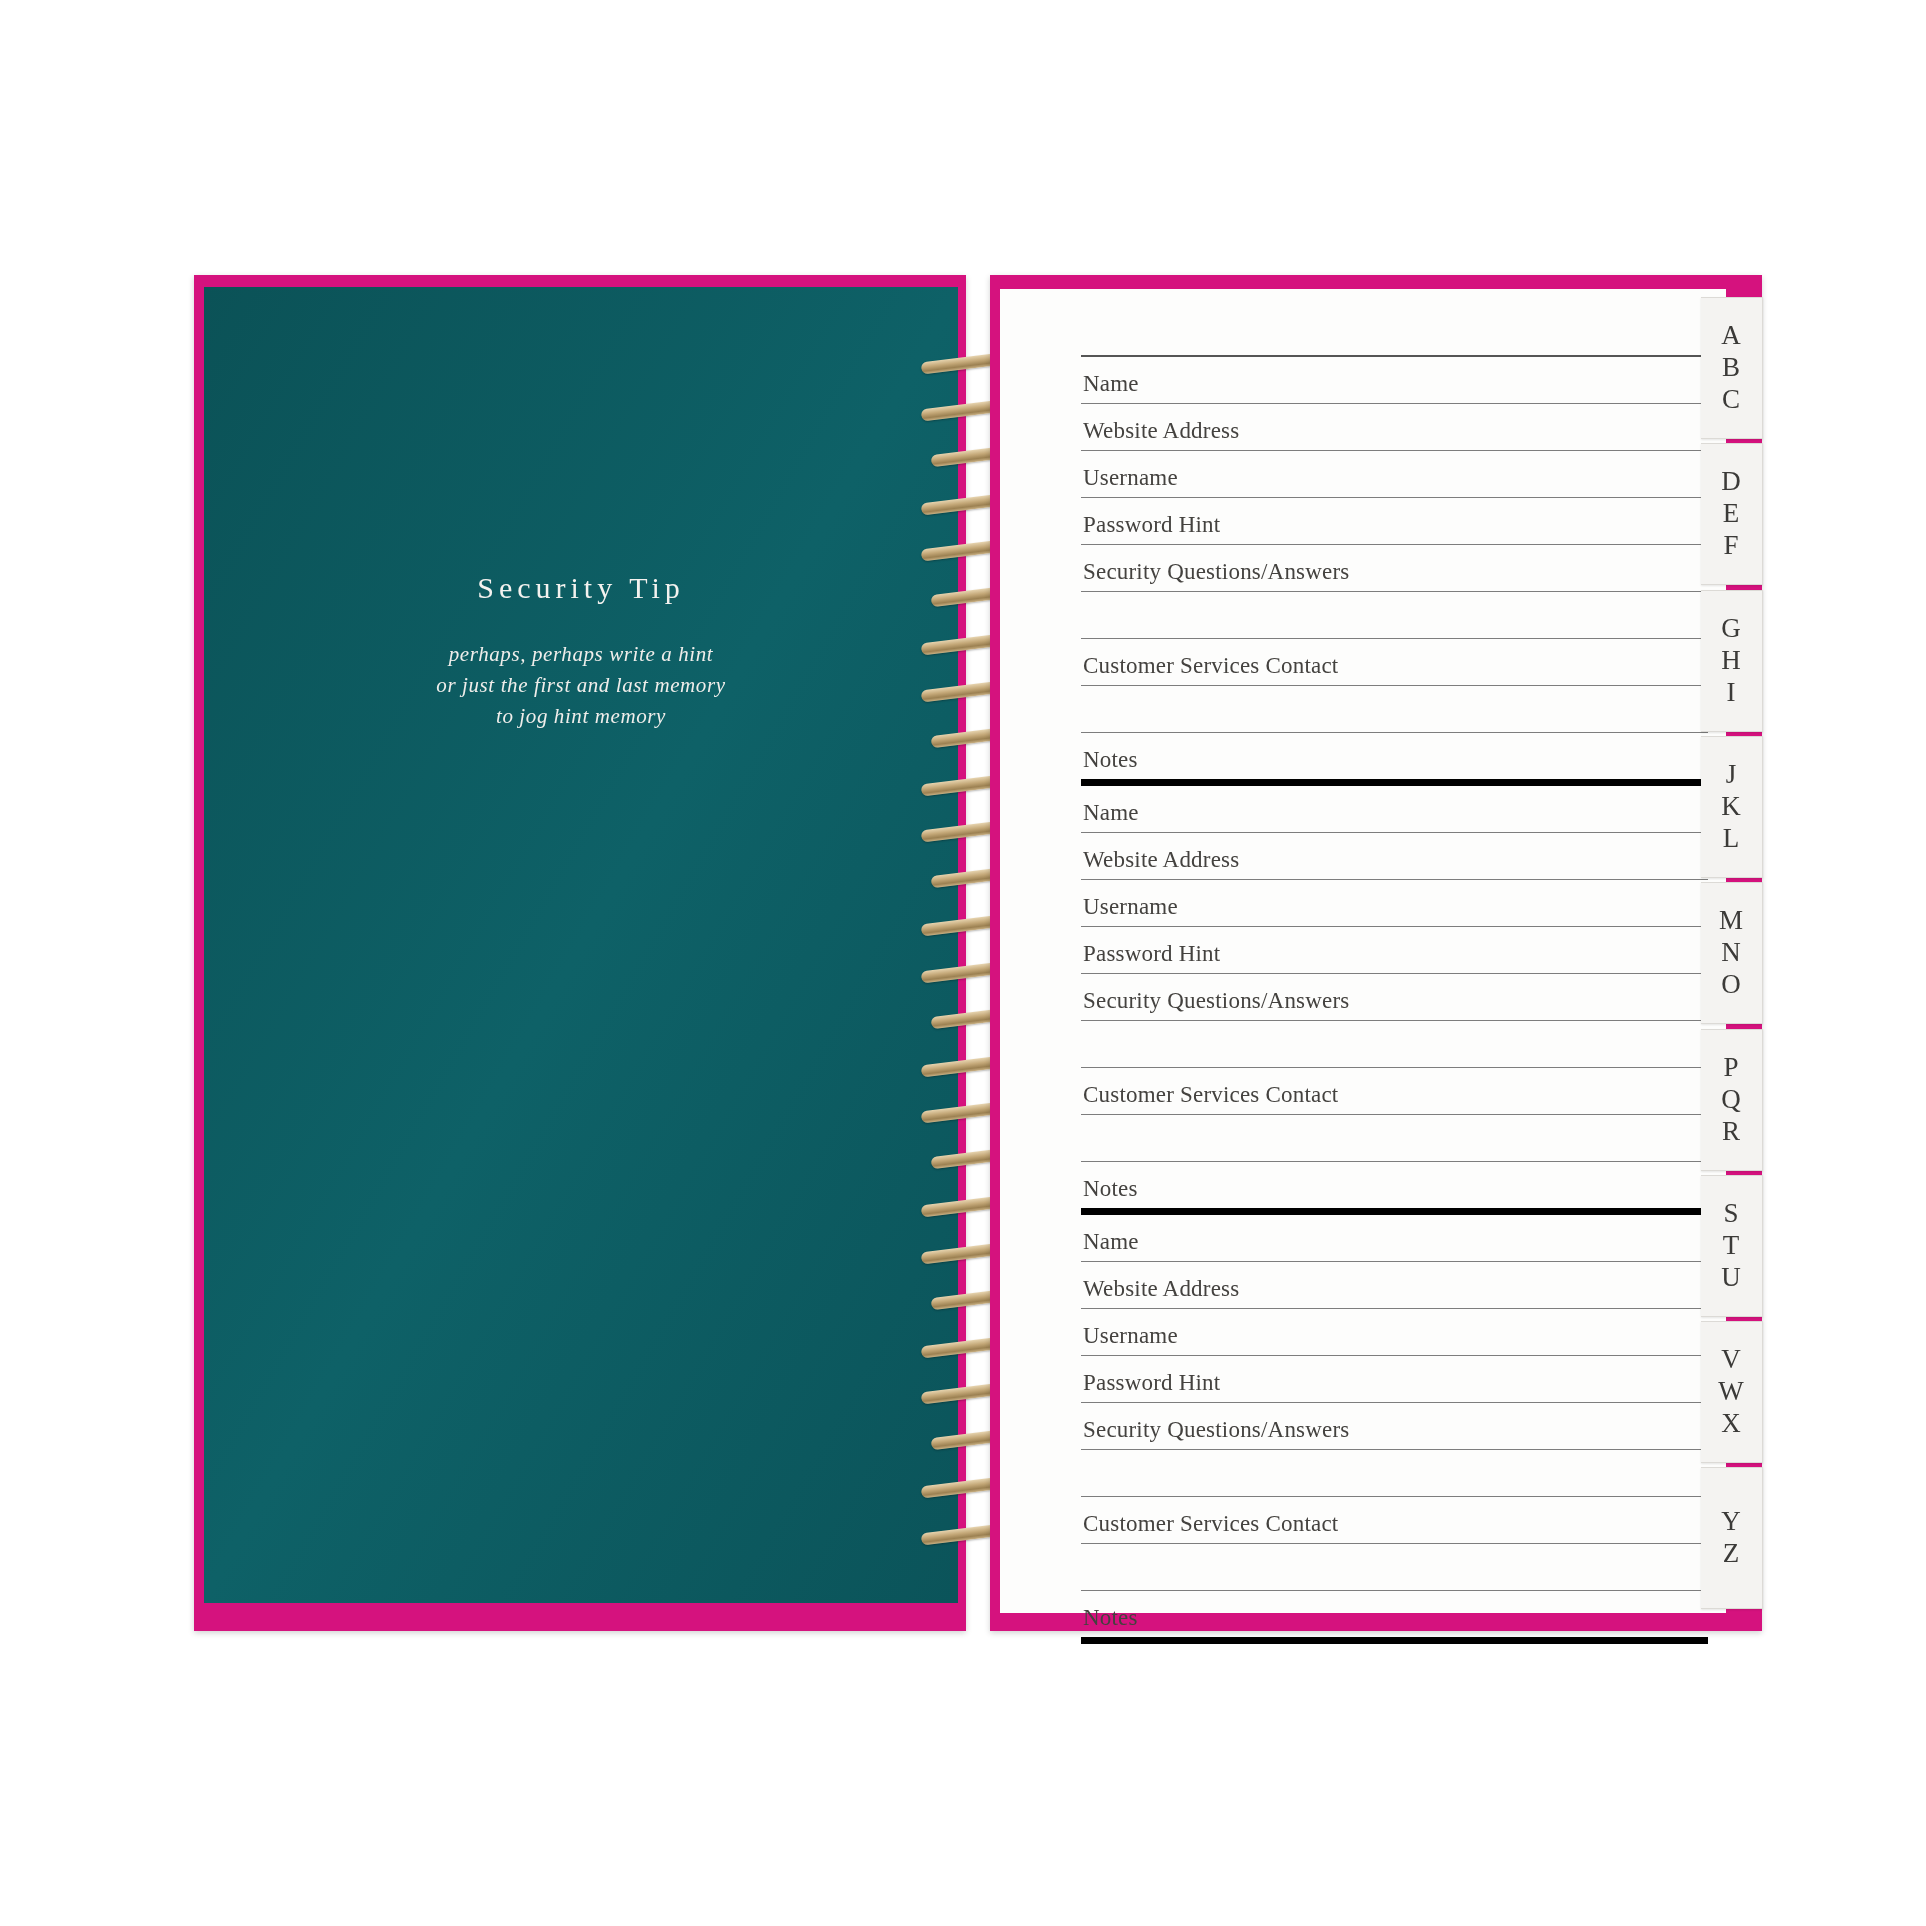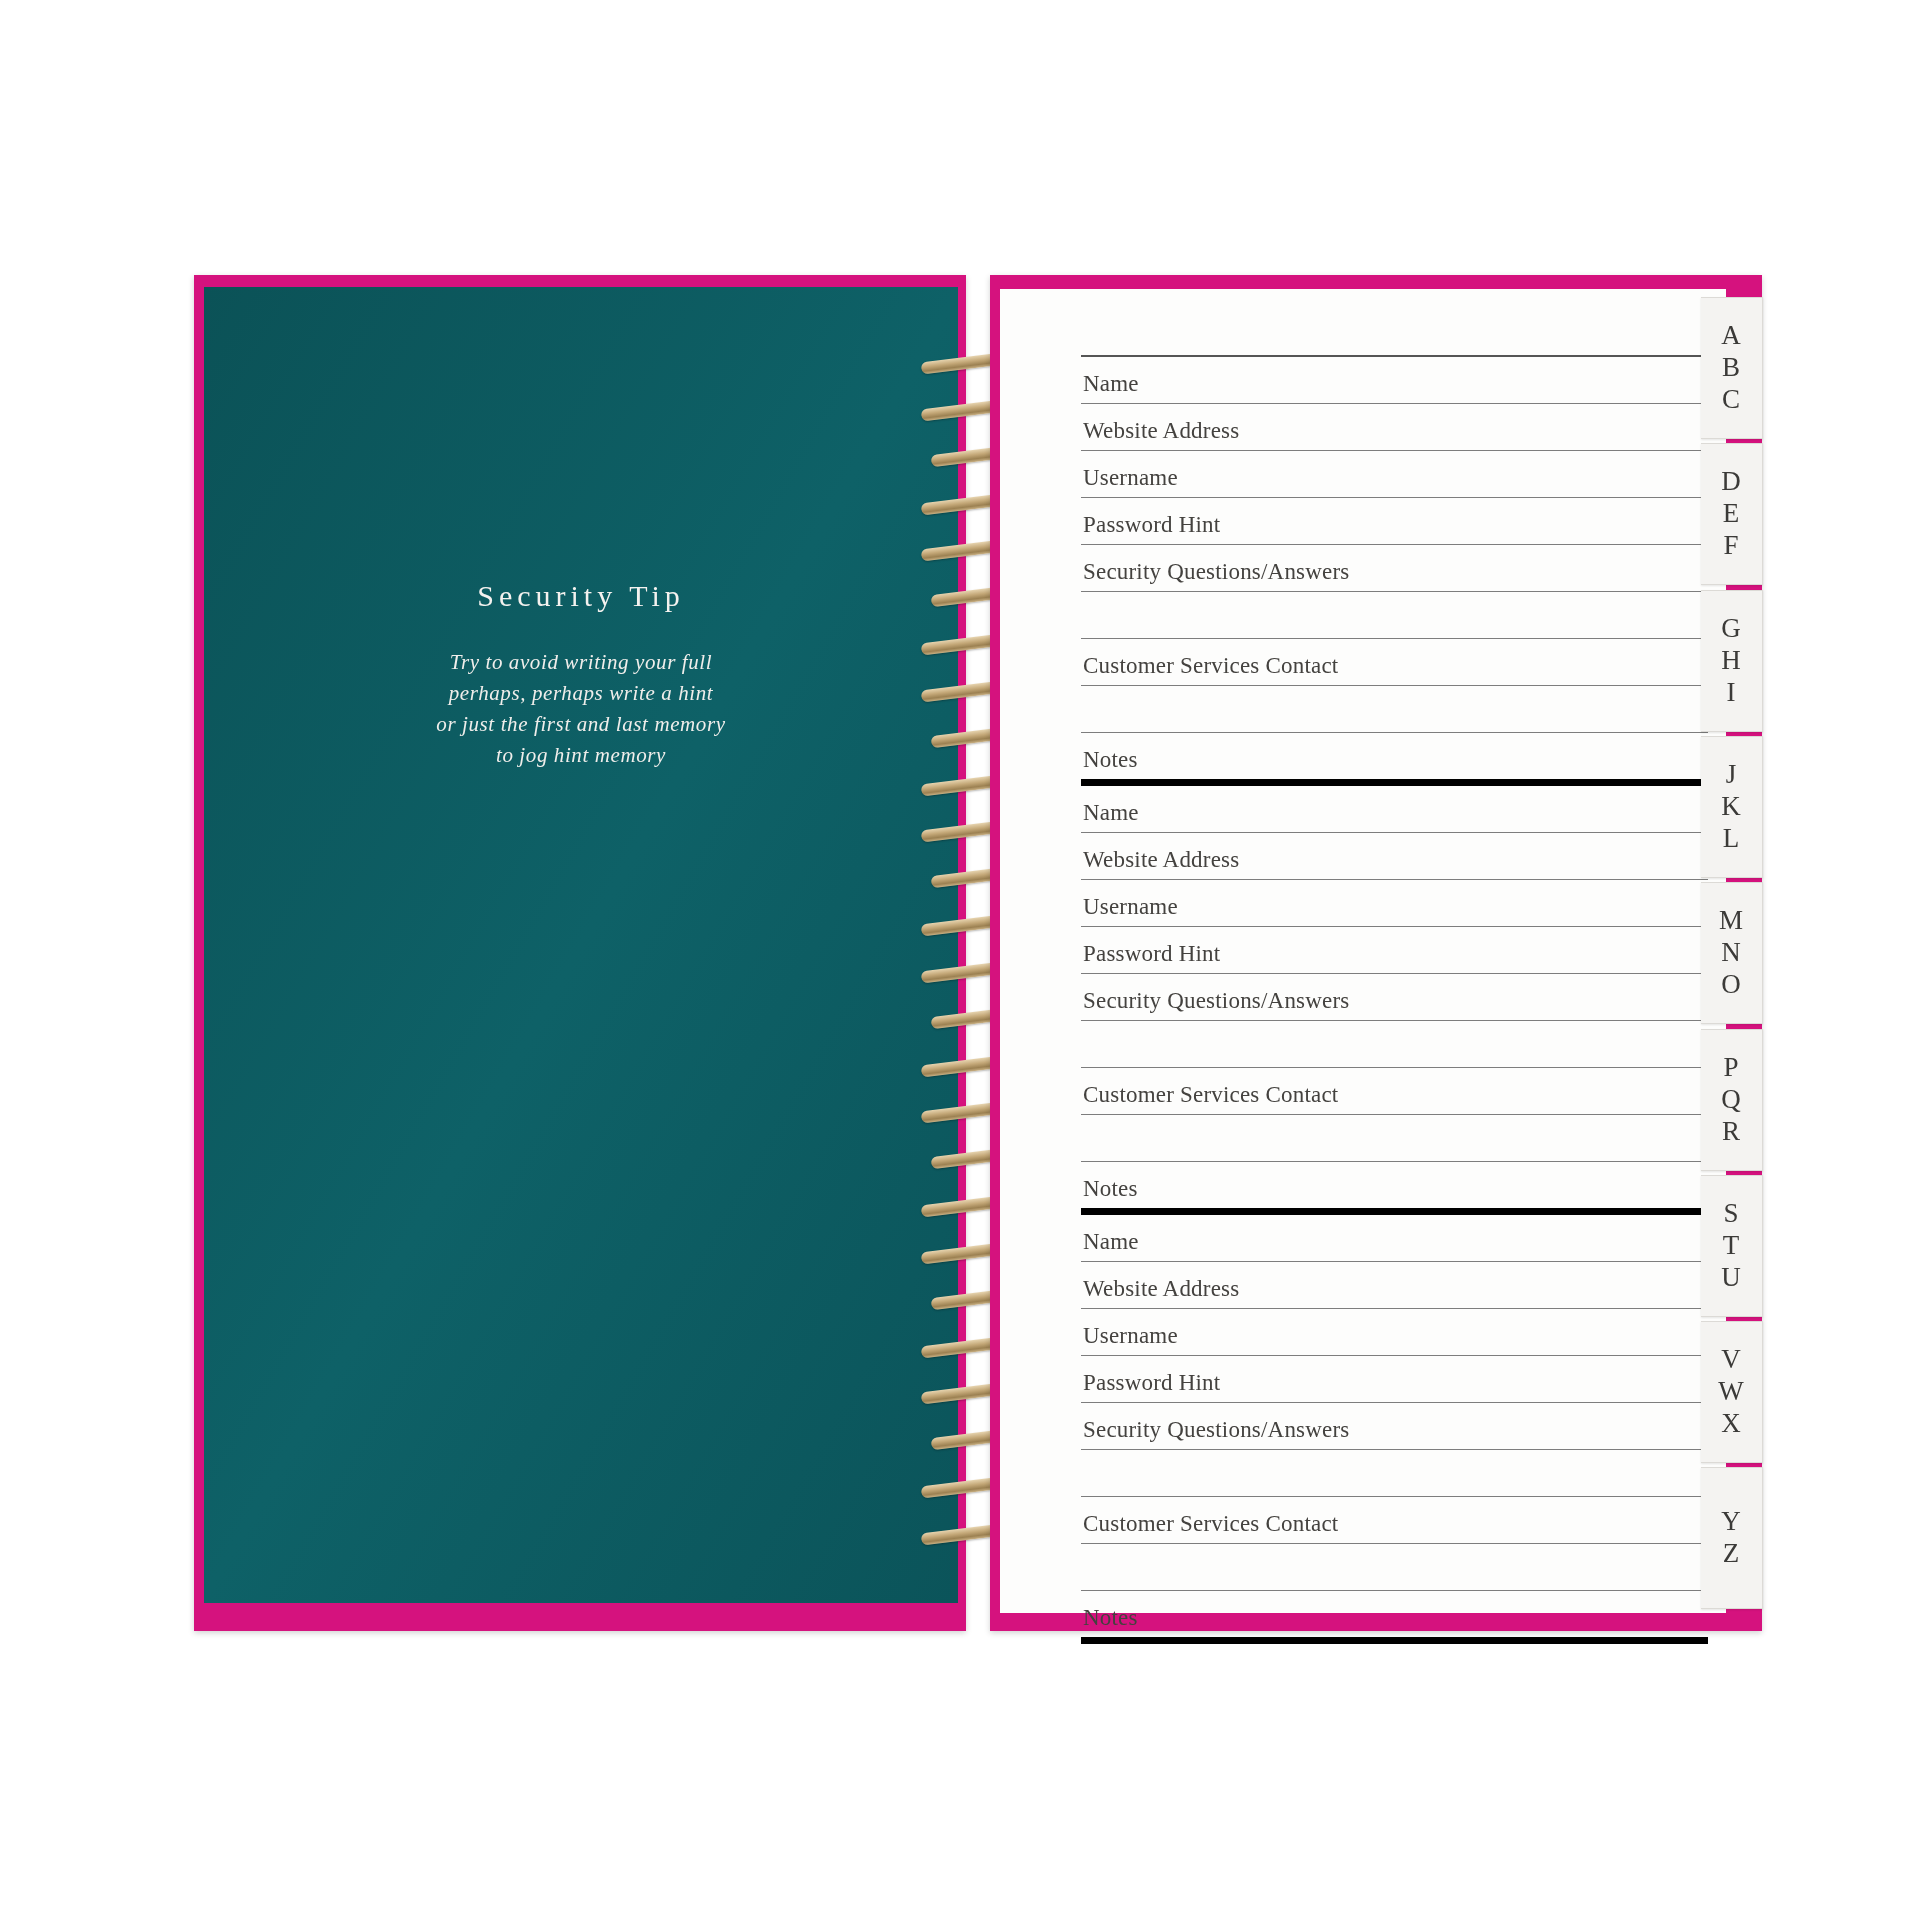--- a/index.html
+++ b/index.html
@@ -38,21 +38,21 @@
     top: 12px;
     right: 8px;
     bottom: 28px;
     background: #0d5a5f;
     background: linear-gradient(120deg,#0b5257 0%,#0e6167 50%,#0b545a 100%);
   }
   .tip-block {
     position: absolute;
     left: 0;
     right: 0;
-    top: 292px;
+    top: 284px;
     text-align: center;
     color: #ffffff;
   }
   .tip-title {
     font-size: 30px;
     letter-spacing: 5px;
     font-weight: normal;
     color: #f4f2ef;
     margin-bottom: 34px;
   }
@@ -165,21 +165,20 @@
 </head>
 <body>
 
 <div id="book">
 
   <div class="left-page">
     <div class="left-inner">
       <div class="tip-block">
         <div class="tip-title">Security Tip</div>
         <div class="tip-body">
-          <div>Try to avoid writing your full</div>
           <div>perhaps, perhaps write a hint</div>
           <div>or just the first and last memory</div>
           <div>to jog hint memory</div>
         </div>
       </div>
     </div>
   </div>
 
   <div class="spiral" id="spiral">
       <div class="coil" style="top: 0px;"></div>

